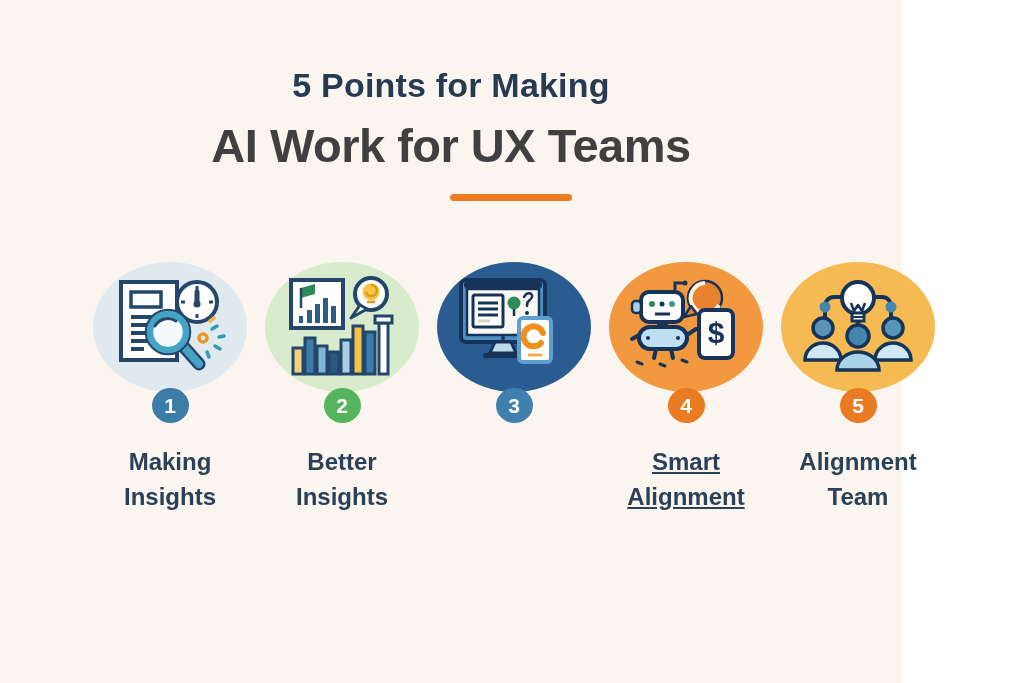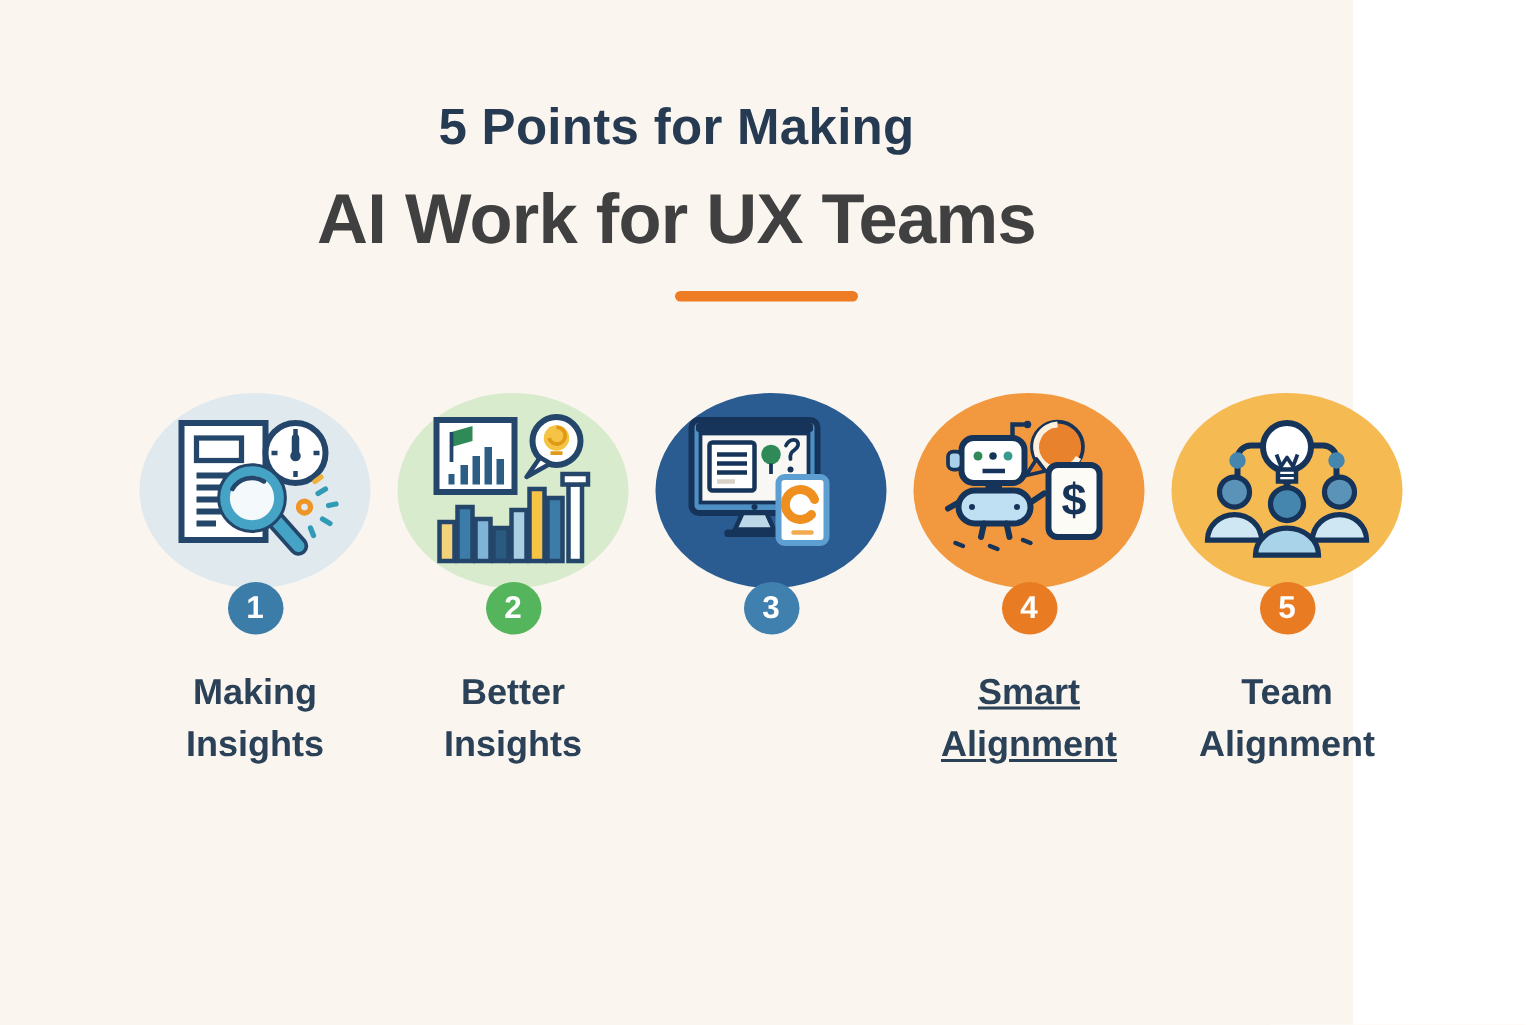--- a/index.html
+++ b/index.html
@@ -262,19 +262,19 @@
           <path d="M6 84 a18 17 0 0 1 36 0 z" fill="#cfe7f3" stroke="#16345a" stroke-width="3.5"></path>
           <circle cx="94" cy="52" r="10" fill="#5b93b8" stroke="#16345a" stroke-width="3.5"></circle>
           <path d="M76 84 a18 17 0 0 1 36 0 z" fill="#cfe7f3" stroke="#16345a" stroke-width="3.5"></path>
 
           <circle cx="59" cy="60" r="11" fill="#4486ad" stroke="#16345a" stroke-width="3.5"></circle>
           <path d="M38 94 a21 18 0 0 1 42 0 z" fill="#a9d3e8" stroke="#16345a" stroke-width="3.5"></path>
         </svg>
       </div>
       <div class="badge" style="background-color: rgb(233, 124, 35);">5</div>
       <div class="label" style="color: rgb(43, 65, 87);">
+        <div>Alignment</div>
         <div>Team</div>
-        <div>Alignment</div>
       </div>
     </div>
 
   </div>
 </div>
 
 </body></html>

